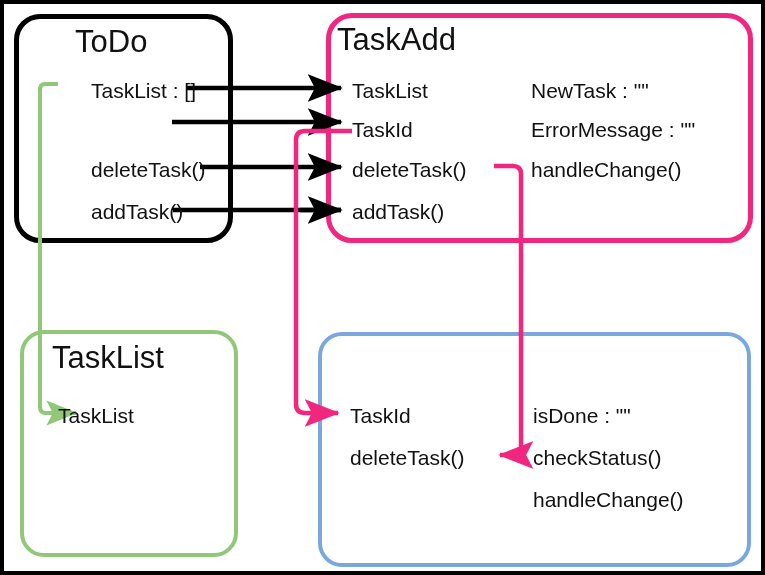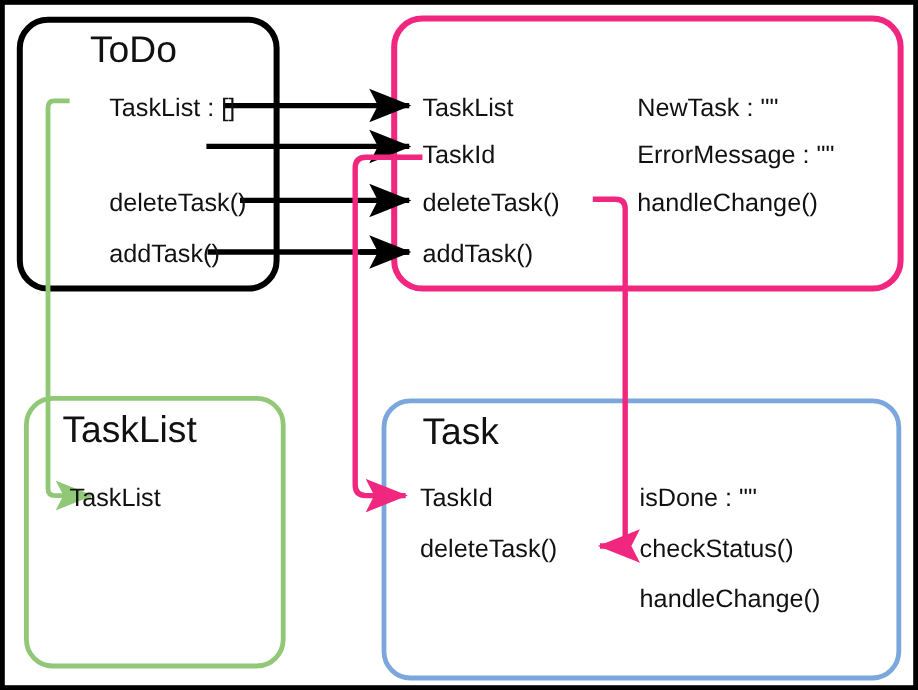--- a/index.html
+++ b/index.html
@@ -68,22 +68,22 @@
     <path d="M 300 210 L 341 210" stroke="#000000" stroke-width="4.5" fill="none" marker-end="url(#ah-black)"></path>
 
     <path d="M 58 84 L 45 84 Q 40 84 40 90 L 40 407 Q 40 413 46 413 L 76 413" stroke="#90C878" stroke-width="4" fill="none" marker-end="url(#ah-green)"></path>
 
     <path d="M 352 131 L 305 131 Q 296 131 296 140 L 296 404 Q 296 413 305 413 L 338 413" stroke="#F0267F" stroke-width="4.5" fill="none" marker-end="url(#ah-pink)"></path>
 
     <path d="M 494 166 L 513 166 Q 521 166 521 174 L 521 447 Q 521 455 513 455 L 500 455" stroke="#F0267F" stroke-width="4.5" fill="none" marker-end="url(#ah-pink)"></path>
   </svg>
 
   <div class="title t-todo">ToDo</div>
+  <div class="title t-taskadd">TaskAdd</div>
   <div class="title t-tasklist">TaskList</div>
-  <div class="title t-task">Task</div>
 
   <div class="row todo-col" style="top:80px">TaskList : []</div>
   <div class="row todo-col" style="top:159px">deleteTask()</div>
   <div class="row todo-col" style="top:201px">addTask()</div>
 
   <div class="row ta-col1" style="top:80px">TaskList</div>
   <div class="row ta-col1" style="top:119px">TaskId</div>
   <div class="row ta-col1" style="top:159px">deleteTask()</div>
   <div class="row ta-col1" style="top:201px">addTask()</div>
 

